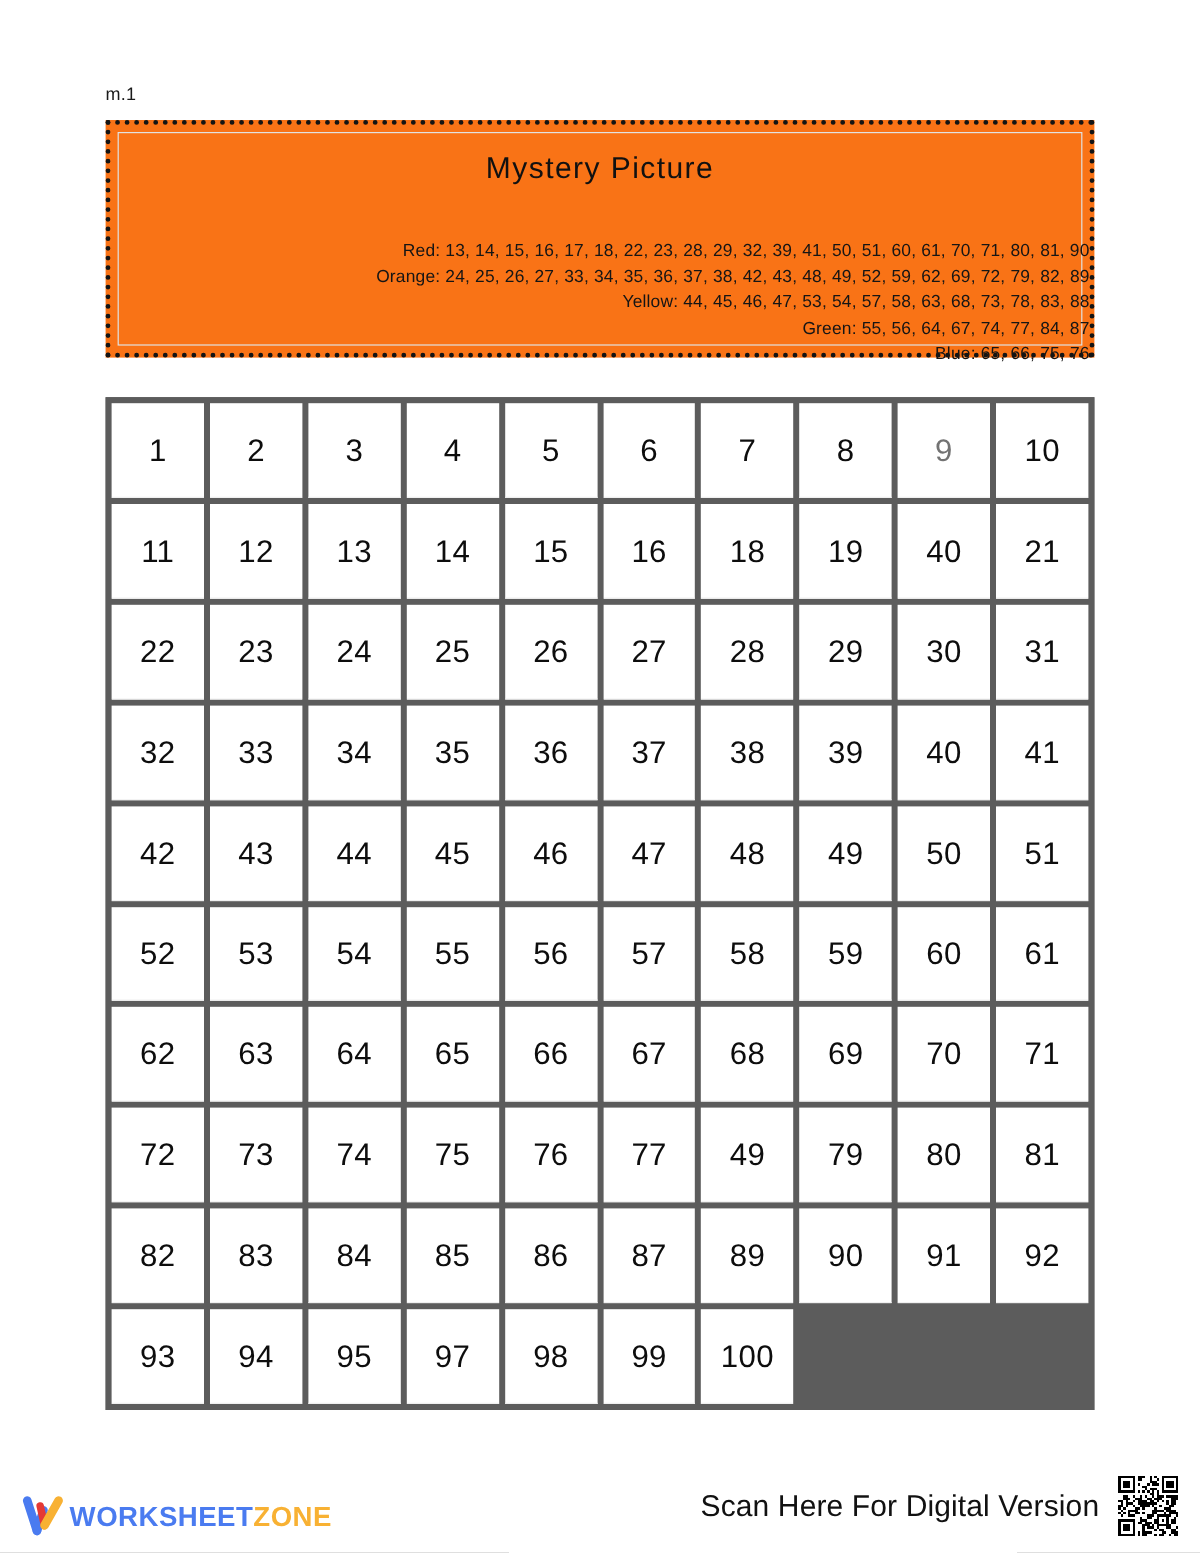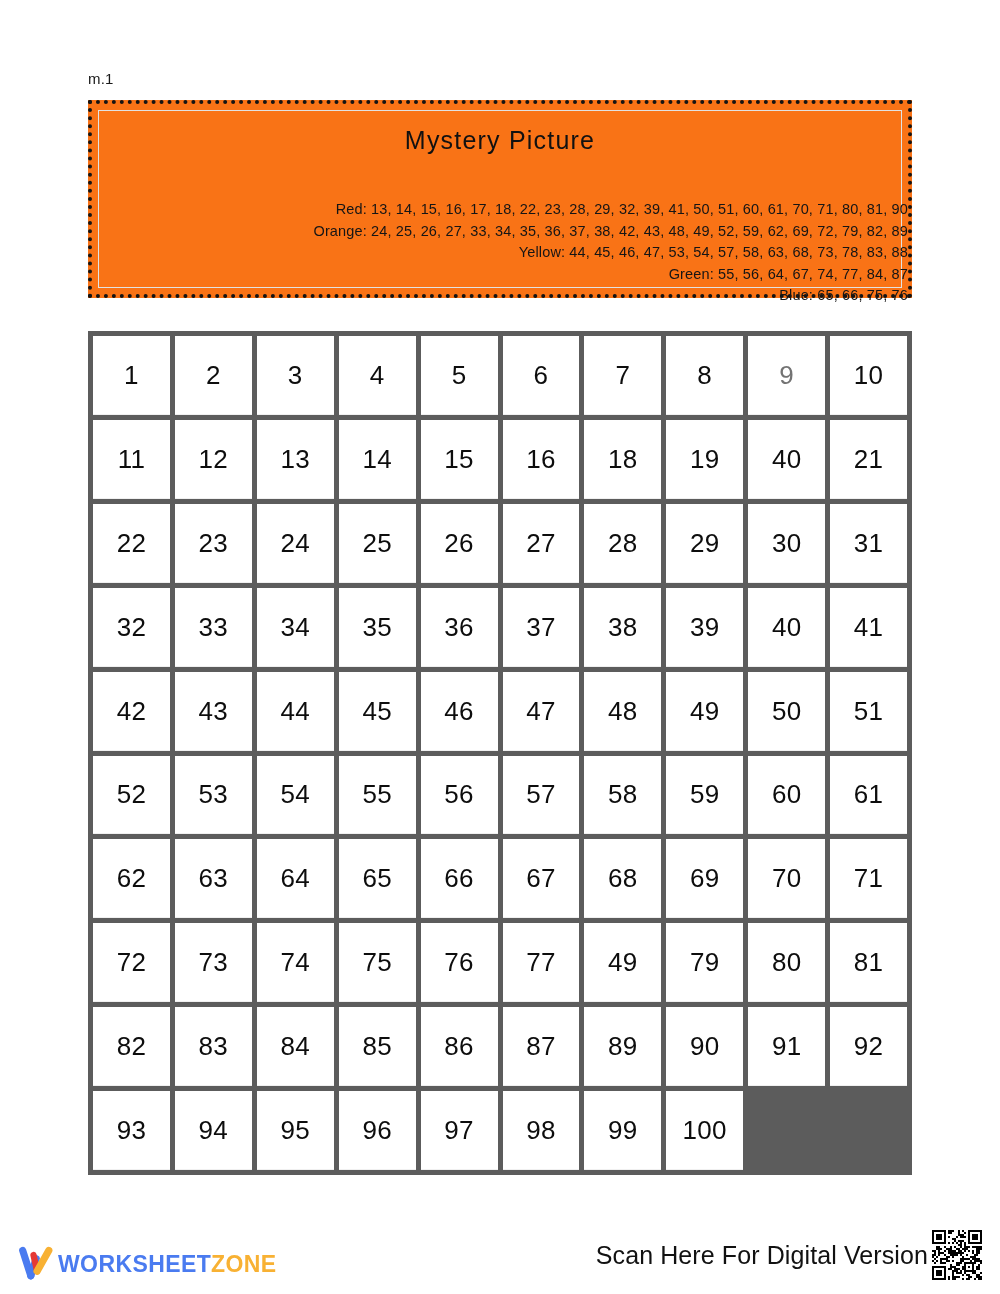--- a/index.html
+++ b/index.html
@@ -134,21 +134,21 @@
   }
   .brand-text .b-work { color: #4a7bf0; }
   .brand-text .b-zone { color: #f8b133; }
 
   .scan-area {
     position: absolute;
     right: 14px;
     bottom: 10px;
     display: flex;
     align-items: center;
-    gap: 0;
+    gap: 12px;
   }
   .scan-text {
     font-size: 25px;
     color: #111111;
     letter-spacing: .1px;
     white-space: nowrap;
   }
   .qr {
     width: 58px;
     height: 58px;
@@ -261,21 +261,20 @@
       <div class="chart-cell">85</div>
       <div class="chart-cell">86</div>
       <div class="chart-cell">87</div>
       <div class="chart-cell">89</div>
       <div class="chart-cell">90</div>
       <div class="chart-cell">91</div>
       <div class="chart-cell">92</div>
       <div class="chart-cell">93</div>
       <div class="chart-cell">94</div>
       <div class="chart-cell">95</div>
-      <div class="chart-cell">96</div>
       <div class="chart-cell">97</div>
       <div class="chart-cell">98</div>
       <div class="chart-cell">99</div>
       <div class="chart-cell">100</div>
     </div>
 </div>
 
 <div class="footer">
   <div class="brand">
     <svg class="brand-mark" viewBox="0 0 44 40">

